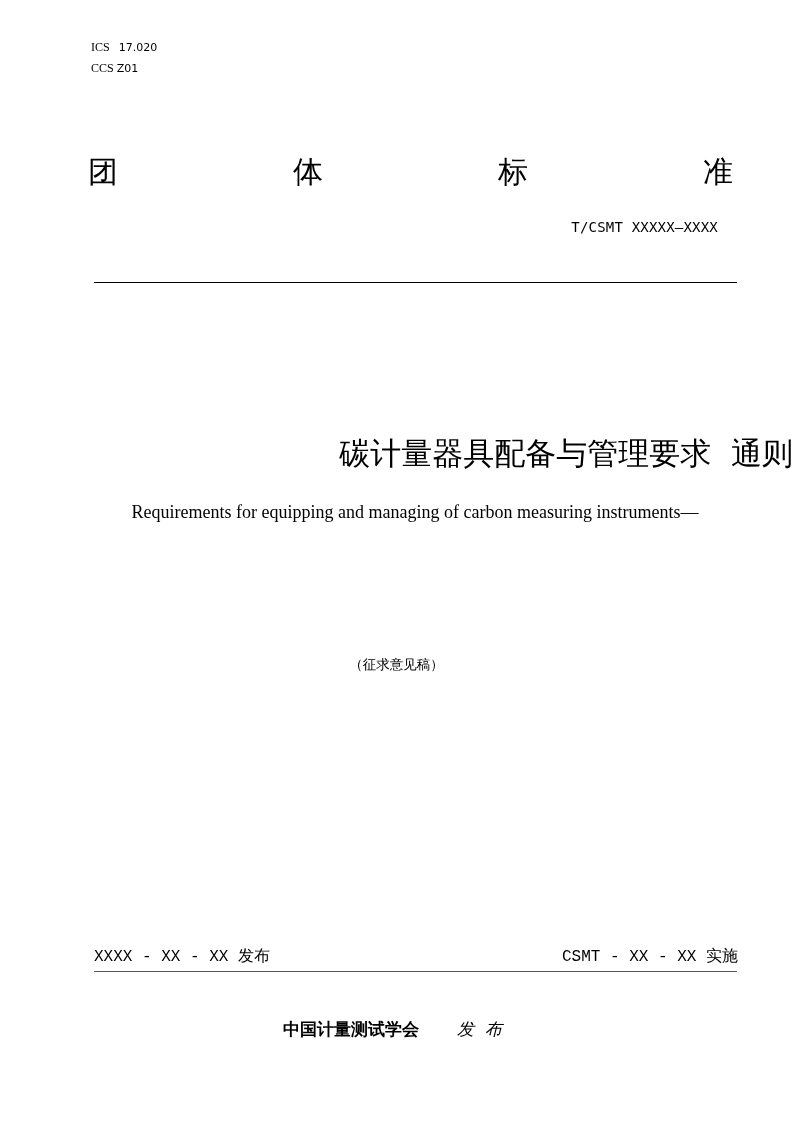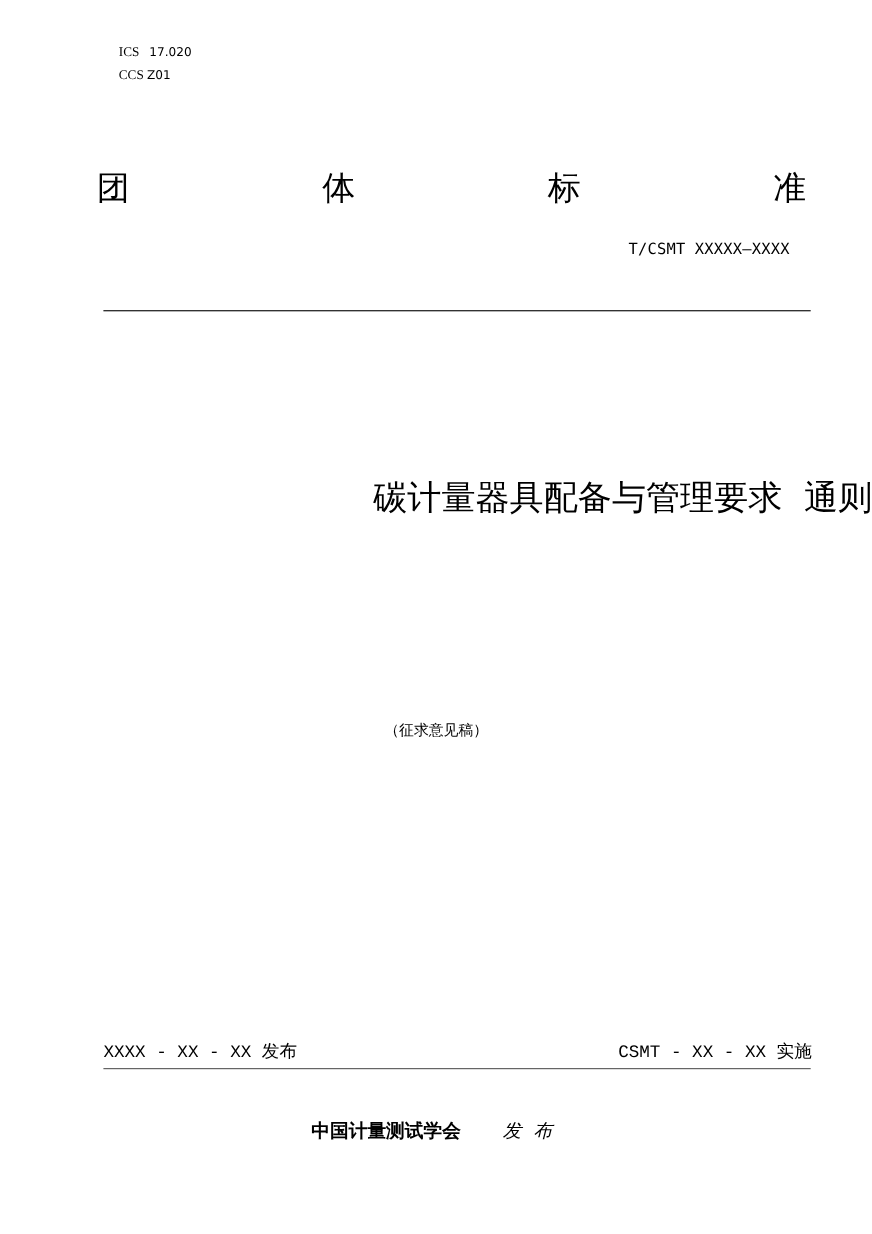--- a/index.html
+++ b/index.html
@@ -11,21 +11,21 @@
       width: 793px;
       height: 1122px;
       position: relative;
       overflow: hidden;
       color: #000000;
       font-family: "DejaVu Sans", sans-serif;
     }
     .abs { position: absolute; }
 
     .class-code {
-      left: 108px;
+      left: 91px;
       font-family: "Liberation Serif", serif;
       font-size: 12px;
       line-height: 14px;
       white-space: pre;
     }
     .class-code .val {
       font-family: "DejaVu Sans", sans-serif;
       font-size: 11px;
     }
     #ics { top: 40px; }
@@ -137,20 +137,21 @@
   <span>准</span>
 </div>
 
 <div class="abs std-number">T/CSMT XXXXX—XXXX</div>
 
 <div class="abs rule-top"></div>
 
 <div class="abs title-cn">碳计量器具配备与管理要求  通则</div>
 
 <div class="abs title-en">
+  <div>Requirements for equipping and managing of carbon measuring instruments—</div>
 </div>
 
 <div class="abs draft-status">（征求意见稿）</div>
 
 <div class="abs date-row date-issue">XXXX - XX - XX 发布</div>
 <div class="abs date-row date-implement">CSMT - XX - XX 实施</div>
 
 <div class="abs rule-bottom"></div>
 
 <div class="abs publisher"><span class="issuer">中国计量测试学会</span><span class="publish-label">发布</span></div>

